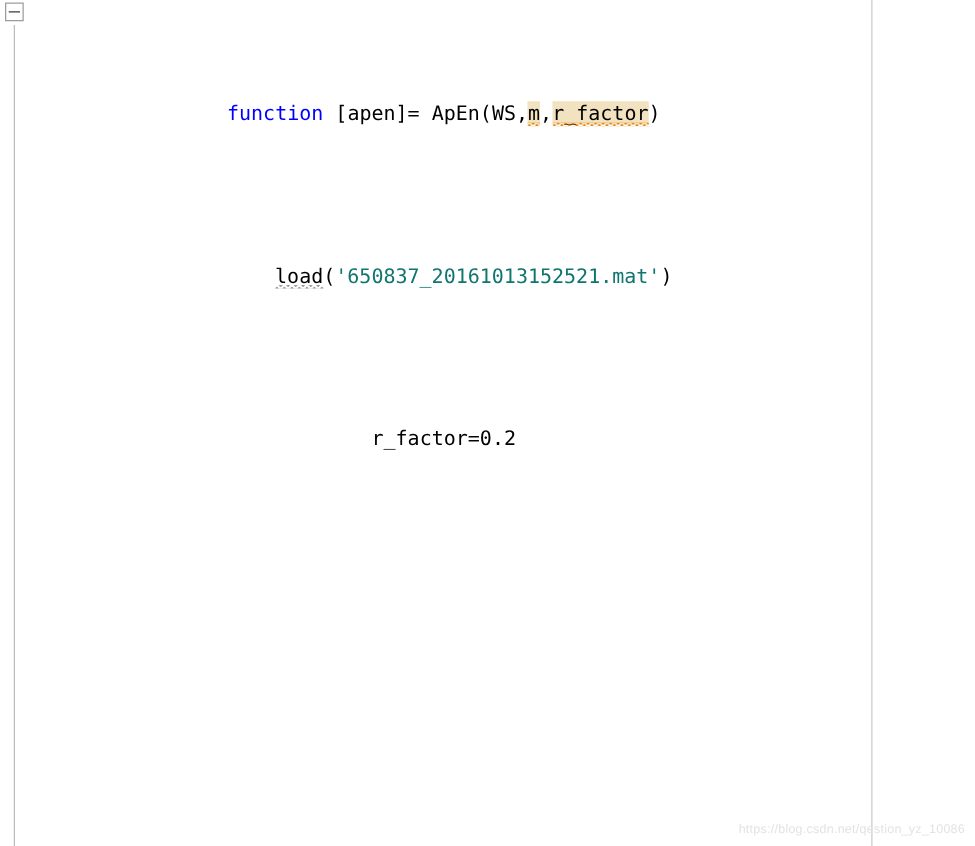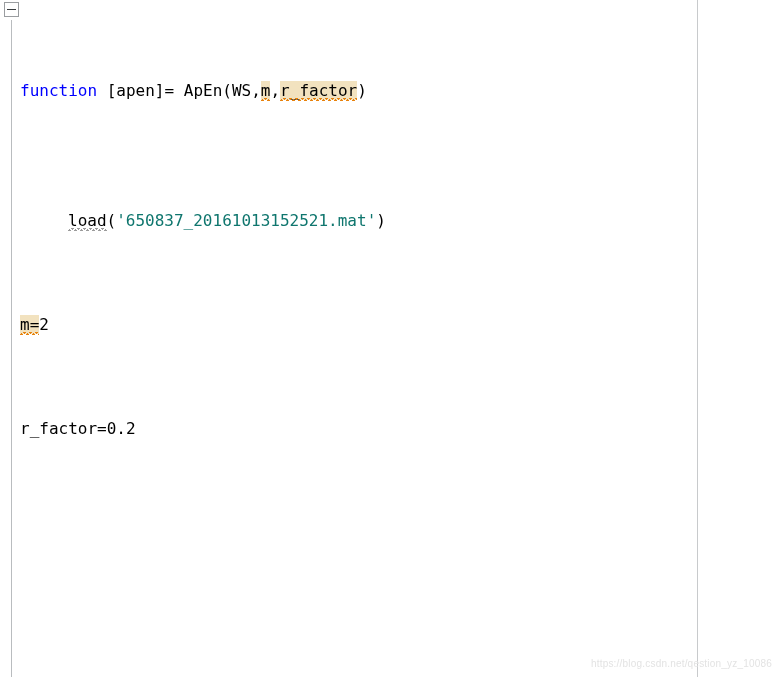--- a/index.html
+++ b/index.html
@@ -72,20 +72,21 @@
     top: 0;
     width: 670px;
     font-size: 16px;
     line-height: 26px;
     white-space: pre;
     color: #000000;
   }
   .line {
     height: 26px;
     white-space: pre;
+    text-align: center;
   }
 
   
   .kw      { color: #0000ff; }                 
   .str     { color: #0f766e; }                 
   .plain   { color: #000000; }
 
   
   .hl {
     background: #f2e2bf;
@@ -151,21 +152,20 @@
   <div id="fold-rule"></div>
   <div id="fold-box"></div>
 
   <div id="code">
 
     <div class="line"><span class="kw">function</span><span class="plain"> [apen]= ApEn(WS,</span><span class="hl sq">m</span><span class="plain">,</span><span class="hl sq">r_factor</span><span class="plain">)</span></div>
 
 
     <div class="line"><span class="plain sqg">load</span><span class="plain">(</span><span class="str">'650837_20161013152521.mat'</span><span class="plain">)</span></div>
 
-    <div class="line"><span class="hl sq">m=</span><span class="plain">2</span></div>
 
     <div class="line"><span class="plain"><span>r_factor=</span></span><span class="plain">0.2</span></div>
 
 
     
 
     
 
     
 

